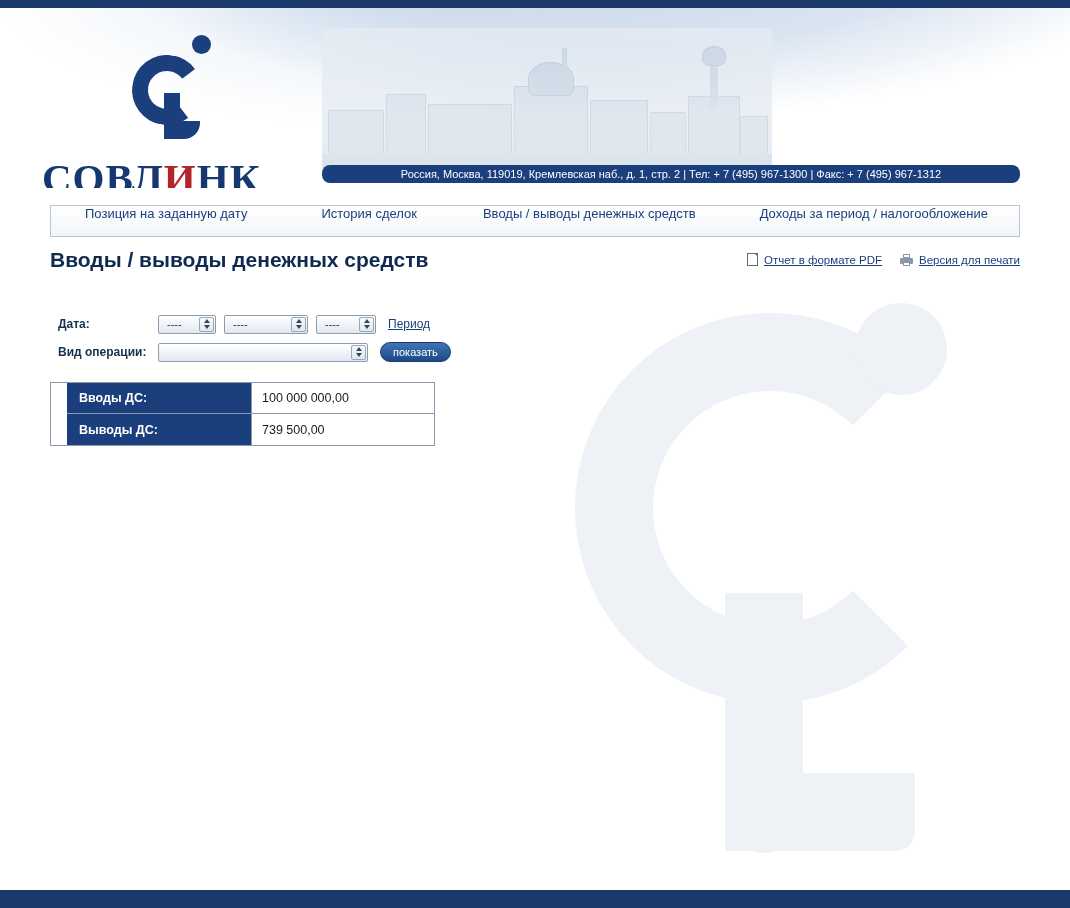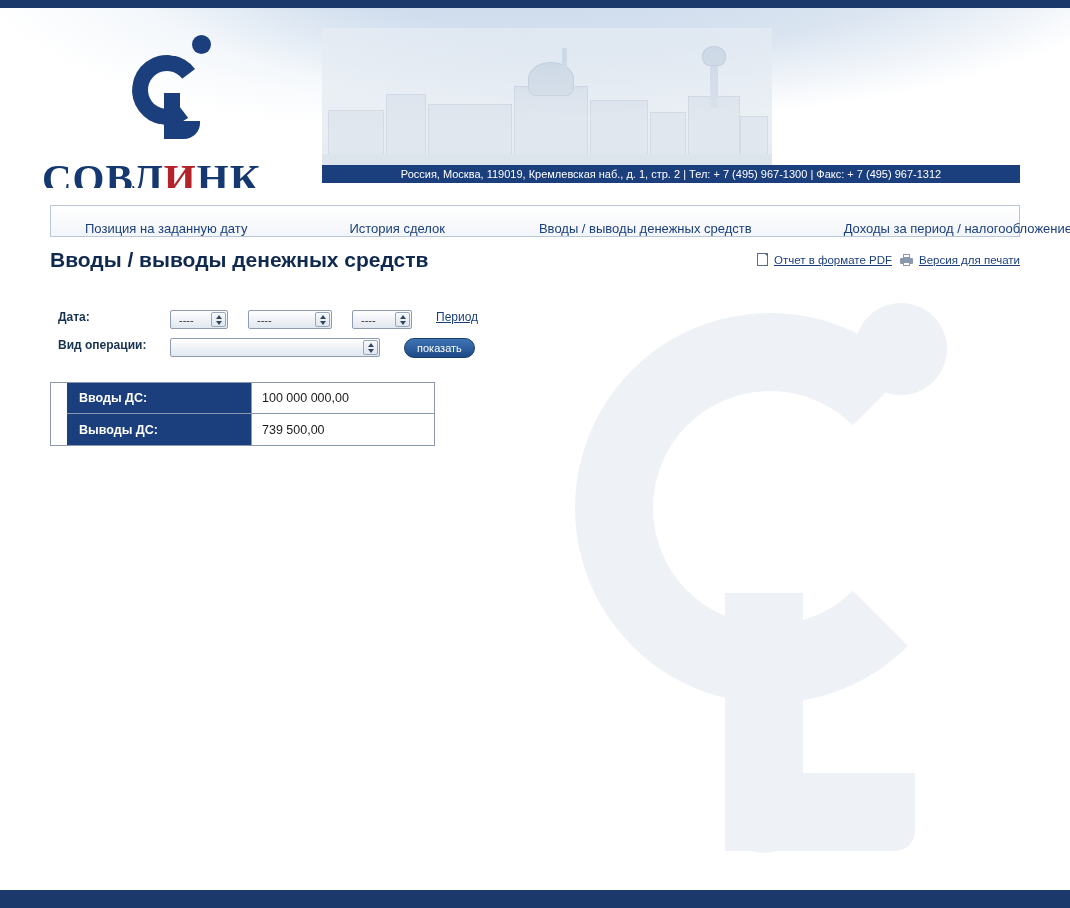--- a/index.html
+++ b/index.html
@@ -213,32 +213,32 @@
   .address-bar {
     position: absolute;
     left: 322px; top: 157px;
     width: 698px; height: 18px;
     background: #1b3f7d;
     color: #ffffff;
     font-size: 11px;
     text-align: center;
     line-height: 18px;
     white-space: nowrap;
+    border-radius: 8px;
   }
 
   
   .nav {
     position: absolute;
     left: 50px; top: 197px;
     width: 970px; height: 32px;
     border: 1px solid #b9c6d6;
     background: linear-gradient(to bottom, #ffffff 0%, #f2f5f9 100%);
     display: flex;
-    align-items: flex-end;
-    gap: 28px;
+    align-items: flex-start;
   }
   .nav-item {
     font-size: 13px;
     color: #1b3f7d;
     padding: 0 18px;
     cursor: pointer;
     white-space: nowrap;
   }
   .nav-item.sp1 { margin-left: 16px; }
   .nav-item.sp2 { margin-left: 38px; }
@@ -251,21 +251,21 @@
     left: 50px; top: 240px;
     font-size: 21px;
     color: #10294f;
     font-weight: bold;
   }
   .actions {
     position: absolute;
     right: 50px; top: 245px;
     display: flex;
     align-items: center;
-    gap: 8px;
+    gap: 18px;
     font-size: 11.5px;
   }
   .action {
     display: flex; align-items: center; gap: 6px;
     color: #1b3f7d;
     cursor: pointer;
   }
   .action .lbl { text-decoration: underline; }
   .icon-doc {
     width: 11px; height: 13px;
@@ -303,23 +303,22 @@
   }
 
   
   .form {
     position: absolute;
     left: 58px; top: 302px;
     width: 450px;
   }
   .form-row {
     display: flex;
-    align-items: flex-start;
+    align-items: center;
     height: 28px;
-    gap: 12px;
   }
   .form-label {
     font-size: 12px;
     font-weight: bold;
     color: #16324f;
     width: 100px;
   }
   .sel {
     position: relative;
     height: 19px;

